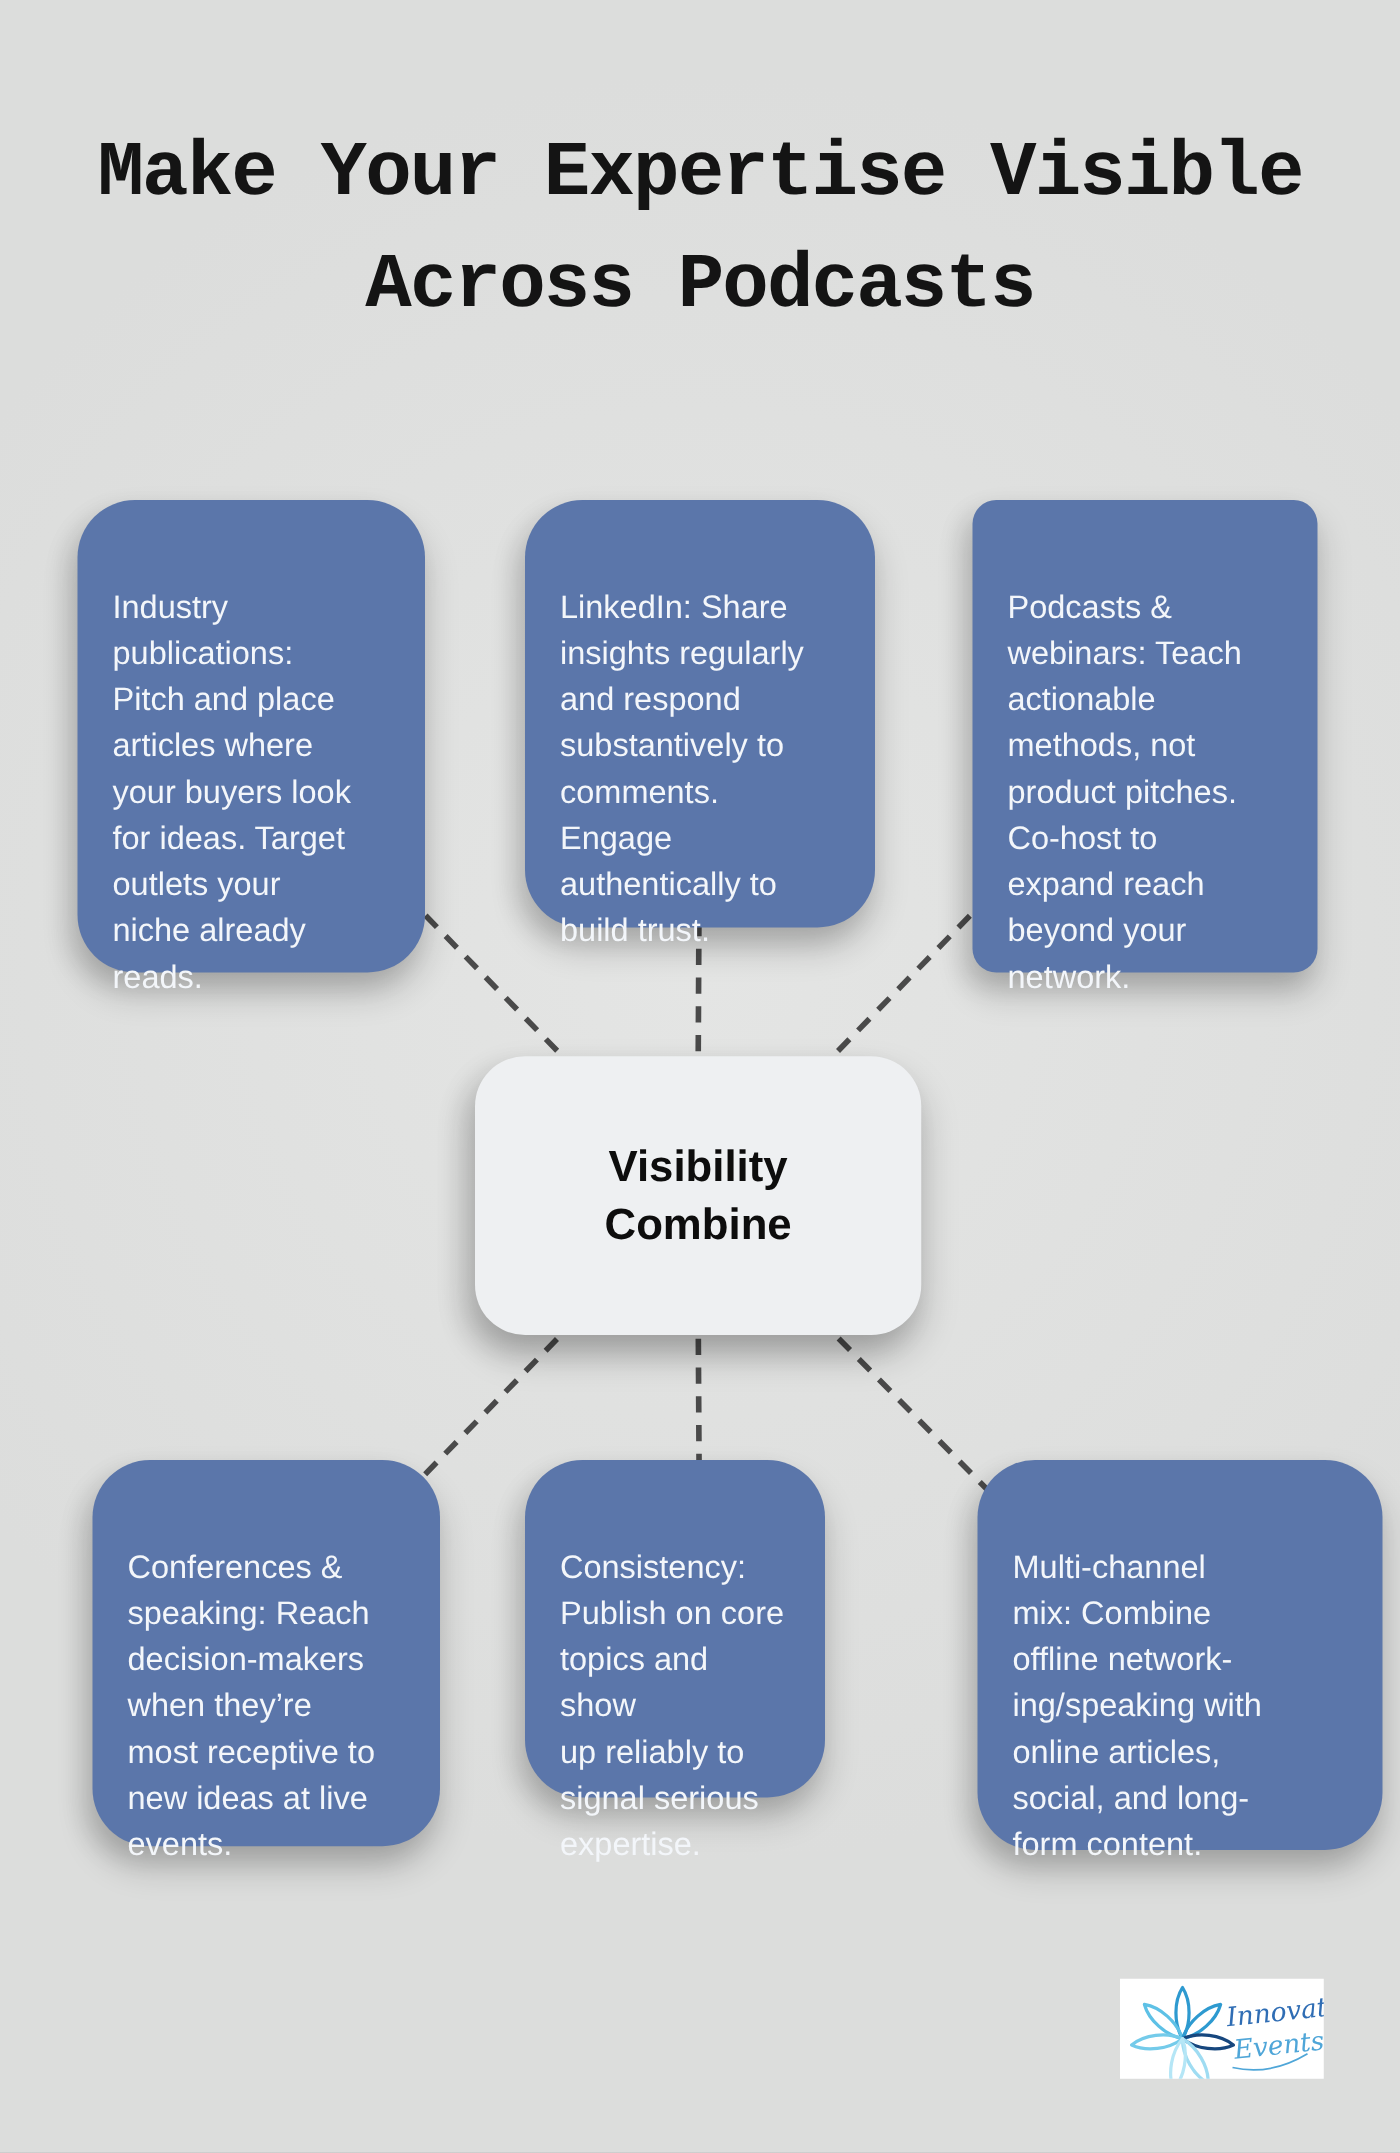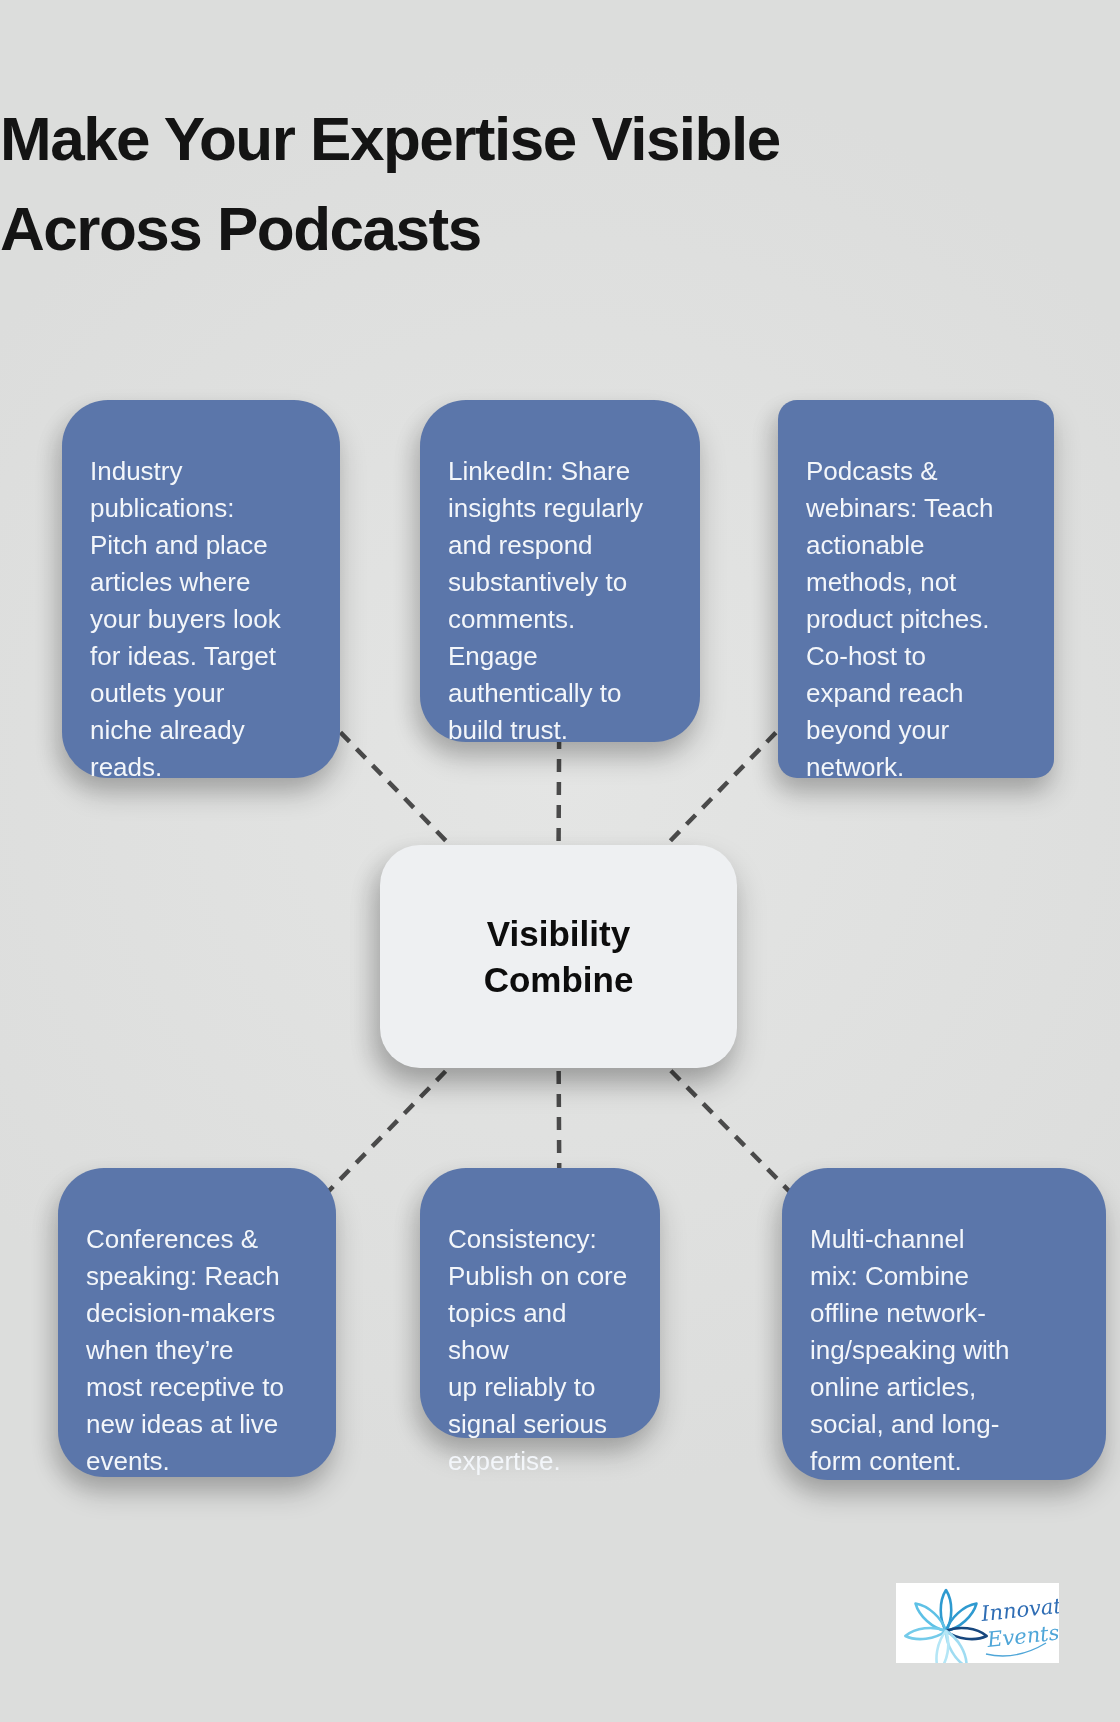--- a/index.html
+++ b/index.html
@@ -23,25 +23,27 @@
     height:1722px;
     margin:0 auto;
     overflow:hidden;
     background:radial-gradient(circle at 50% 45%, #e4e5e4 0%, var(--background) 65%);
   }
   .page-title{
     position:absolute;
     top:94px;
     left:0;
     width:100%;
+    text-align:center;
     font-size:62px;
     line-height:90px;
     font-weight:700;
     letter-spacing:-1.5px;
     color:var(--title-text);
+    font-family:Liberation Mono, monospace;
   }
   .connectors{
     position:absolute;
     top:0;left:0;
     z-index:1;
   }
   .connectors line{
     stroke:var(--connector);
     stroke-width:4.5;
     stroke-dasharray:13 10;
@@ -49,28 +51,28 @@
   .node{
     position:absolute;
     z-index:2;
     border-radius:46px;
   }
   .channel-box{
     background:var(--box-blue);
     color:var(--box-text);
     font-size:26px;
     line-height:37px;
-    padding:16px 28px;
+    padding:30px 28px;
     white-space:pre-line;
     box-shadow:0 16px 28px rgba(0,0,0,0.20), -8px 10px 20px rgba(0,0,0,0.10);
   }
   .box-tl{left:62px;  top:400px;  width:278px; height:378px;}
   .box-tm{left:420px; top:400px;  width:280px; height:342px;}
   .box-tr{left:778px; top:400px;  width:276px; height:378px;border-radius:19px;}
-  .box-bl{left:58px;  top:1168px; width:278px; height:309px;}
+  .box-bl{left:74px;  top:1168px; width:278px; height:309px;}
   .box-bm{left:420px; top:1168px; width:240px; height:270px;}
   .box-br{left:782px; top:1168px; width:324px; height:312px;}
   .center-node{
     left:380px; top:845px;
     width:357px; height:223px;
     background:var(--center-box);
     border-radius:40px;
     display:flex;
     align-items:center;
     justify-content:center;

